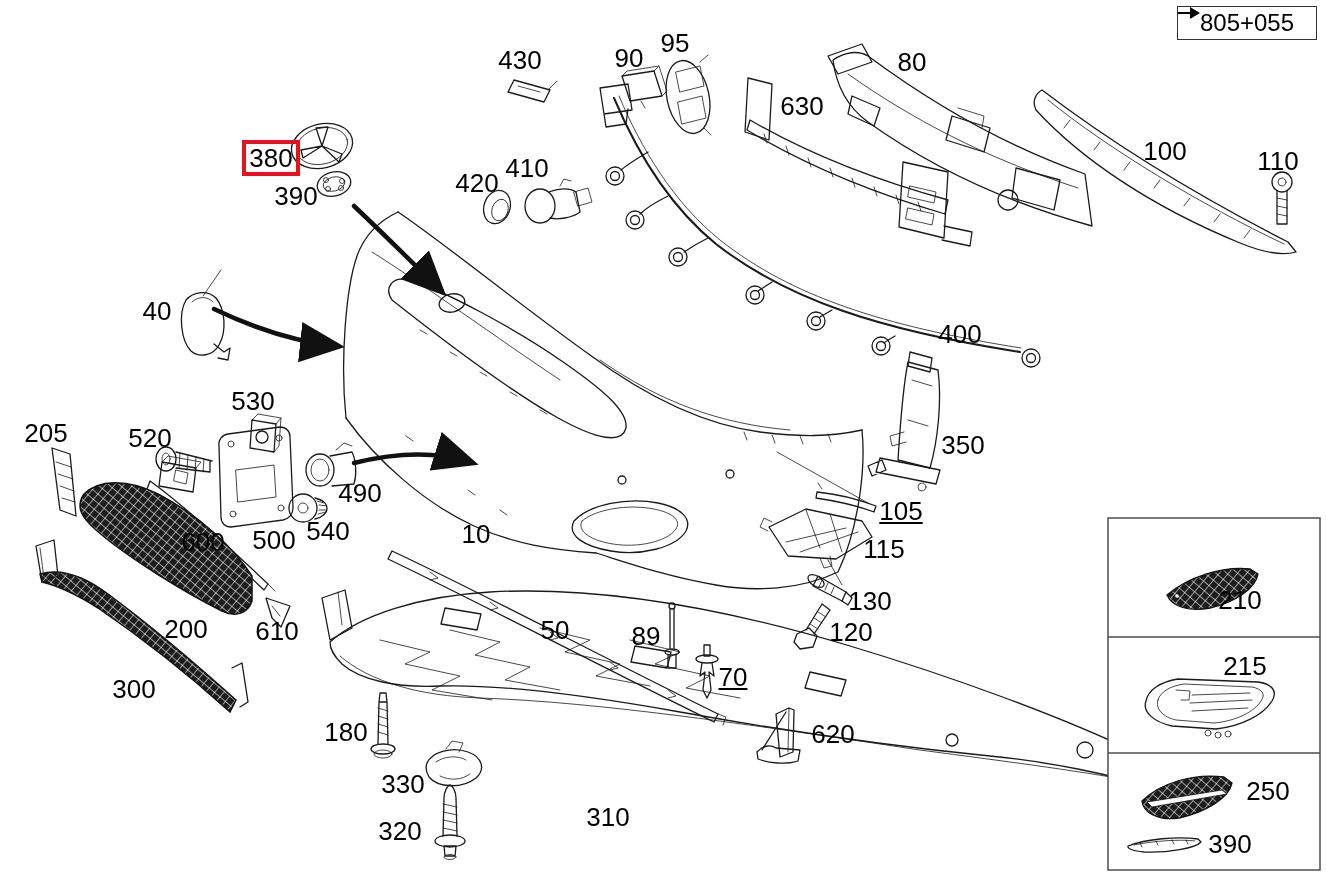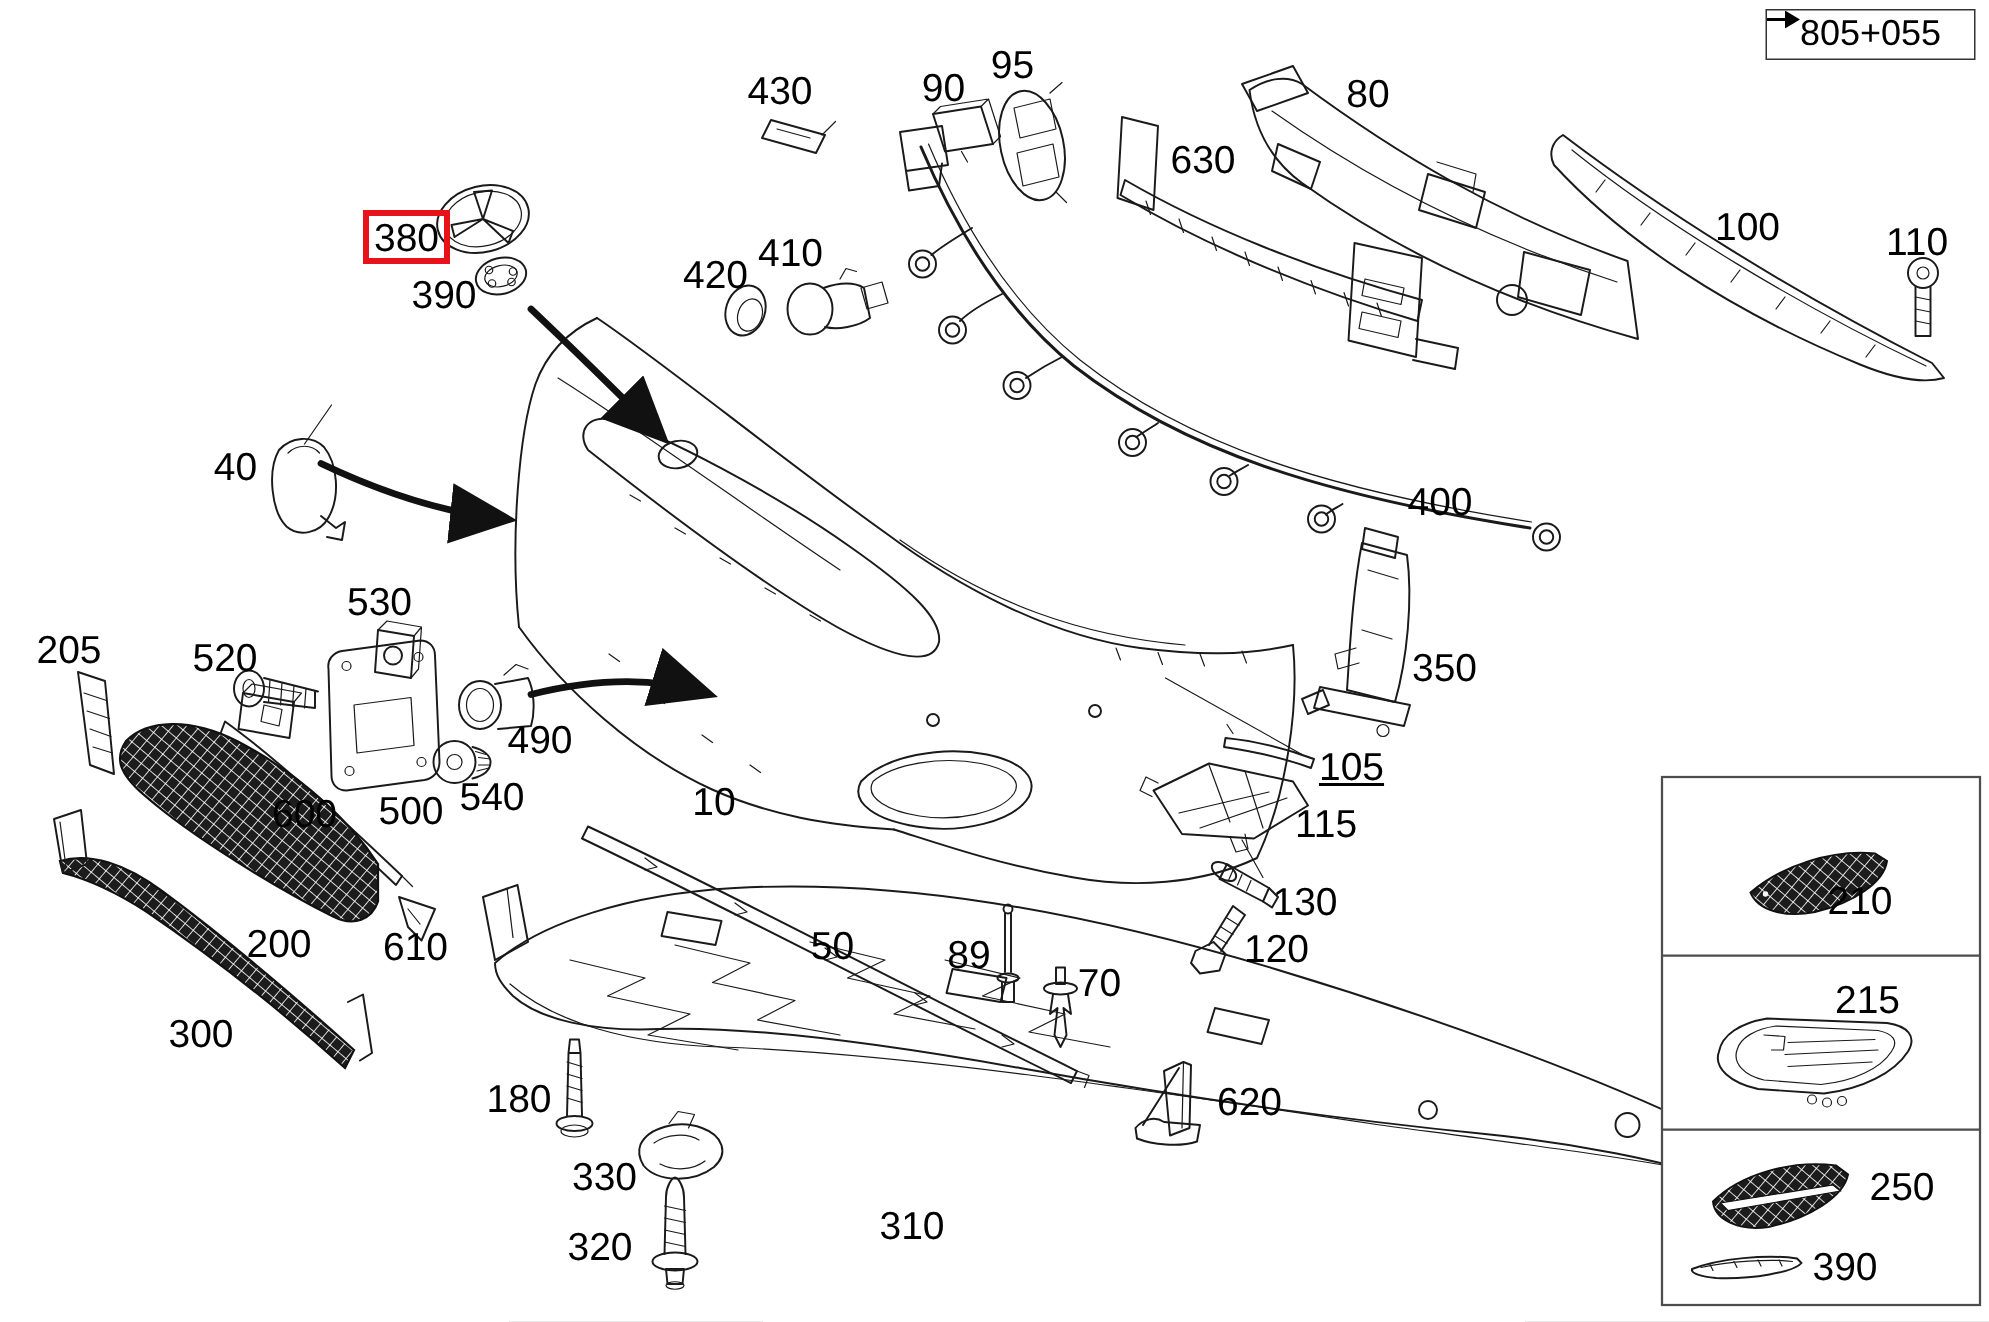--- a/index.html
+++ b/index.html
@@ -330,21 +330,21 @@
       <path class="ln" d="M1128,846 C1146,839 1178,836 1198,839 L1201,842 C1196,848 1168,853 1144,852 C1134,851 1127,849 1128,846 Z"></path>
       <path class="ln thin" d="M1134,845 C1152,841 1180,839 1195,841 M1140,843 l2,4 M1156,841 l2,4 M1172,840 l2,4 M1186,840 l2,4"></path>
     </g>
   </g>
 </svg>
 
   <div class="callout-layer">
       <div class="callout" style="left: 476px; top: 534px;">10</div>
       <div class="callout" style="left: 157px; top: 311px;">40</div>
       <div class="callout" style="left: 555px; top: 630px;">50</div>
-      <div class="callout" style="left: 733px; top: 655px;">70</div>
+      <div class="callout" style="left: 733px; top: 677px; text-decoration: underline;">70</div>
       <div class="callout" style="left: 646px; top: 636px;">89</div>
       <div class="callout" style="left: 912px; top: 62px;">80</div>
       <div class="callout" style="left: 629px; top: 58px;">90</div>
       <div class="callout" style="left: 675px; top: 43px;">95</div>
       <div class="callout" style="left: 1165px; top: 151px;">100</div>
       <div class="callout" style="left: 901px; top: 511px; text-decoration: underline;">105</div>
       <div class="callout" style="left: 1278px; top: 161px;">110</div>
       <div class="callout" style="left: 884px; top: 549px;">115</div>
       <div class="callout" style="left: 851px; top: 632px;">120</div>
       <div class="callout" style="left: 870px; top: 601px;">130</div>

